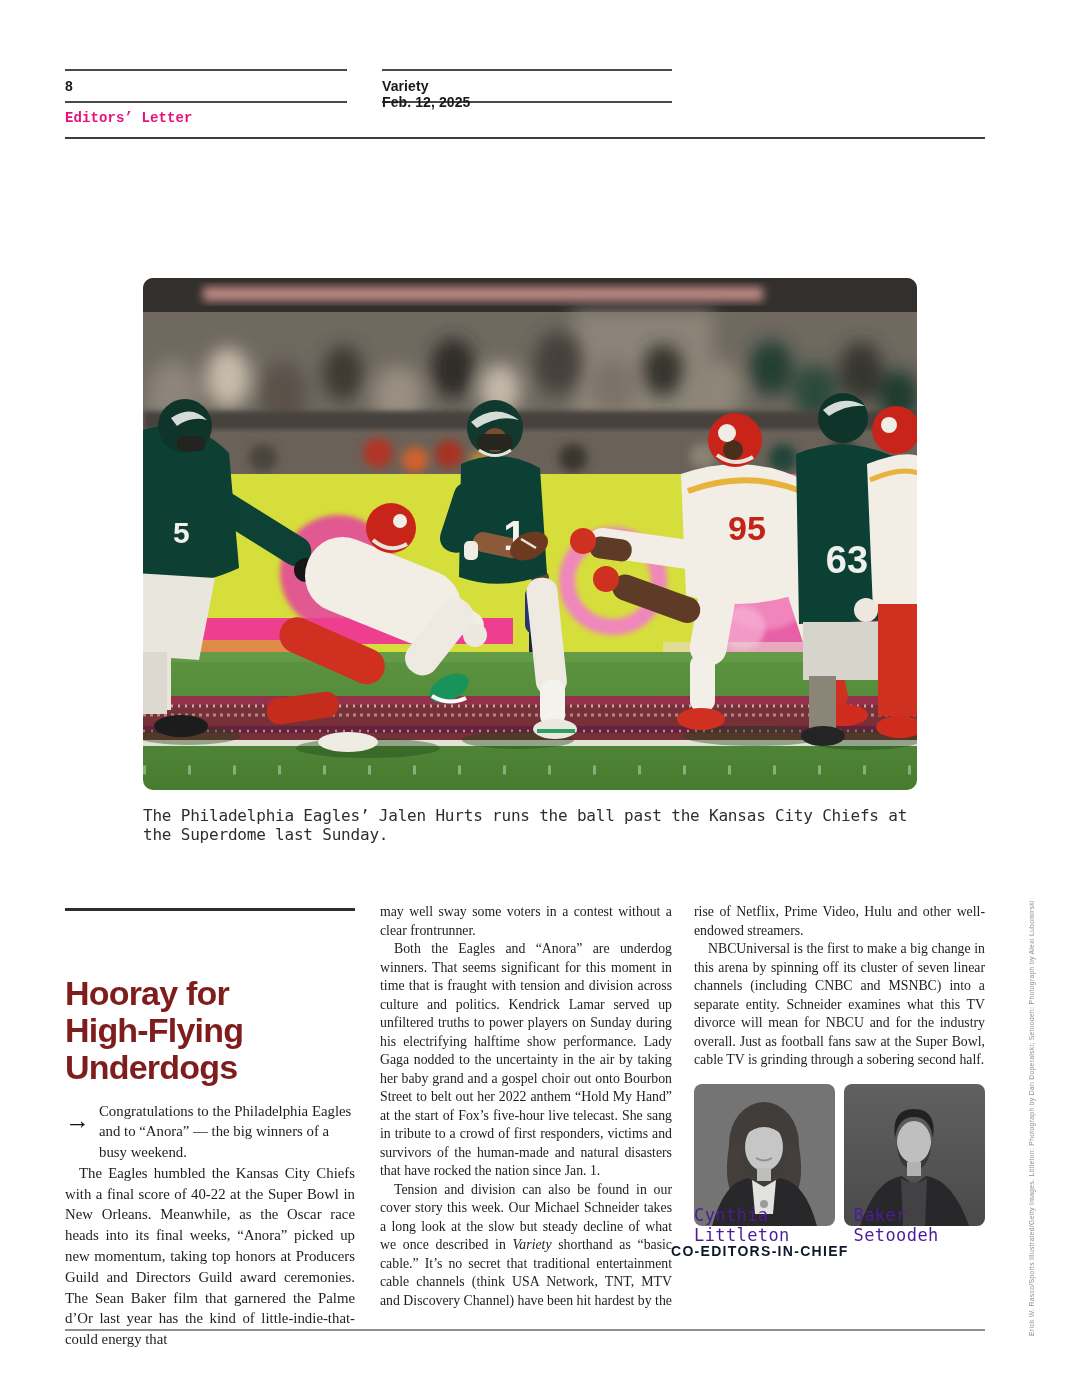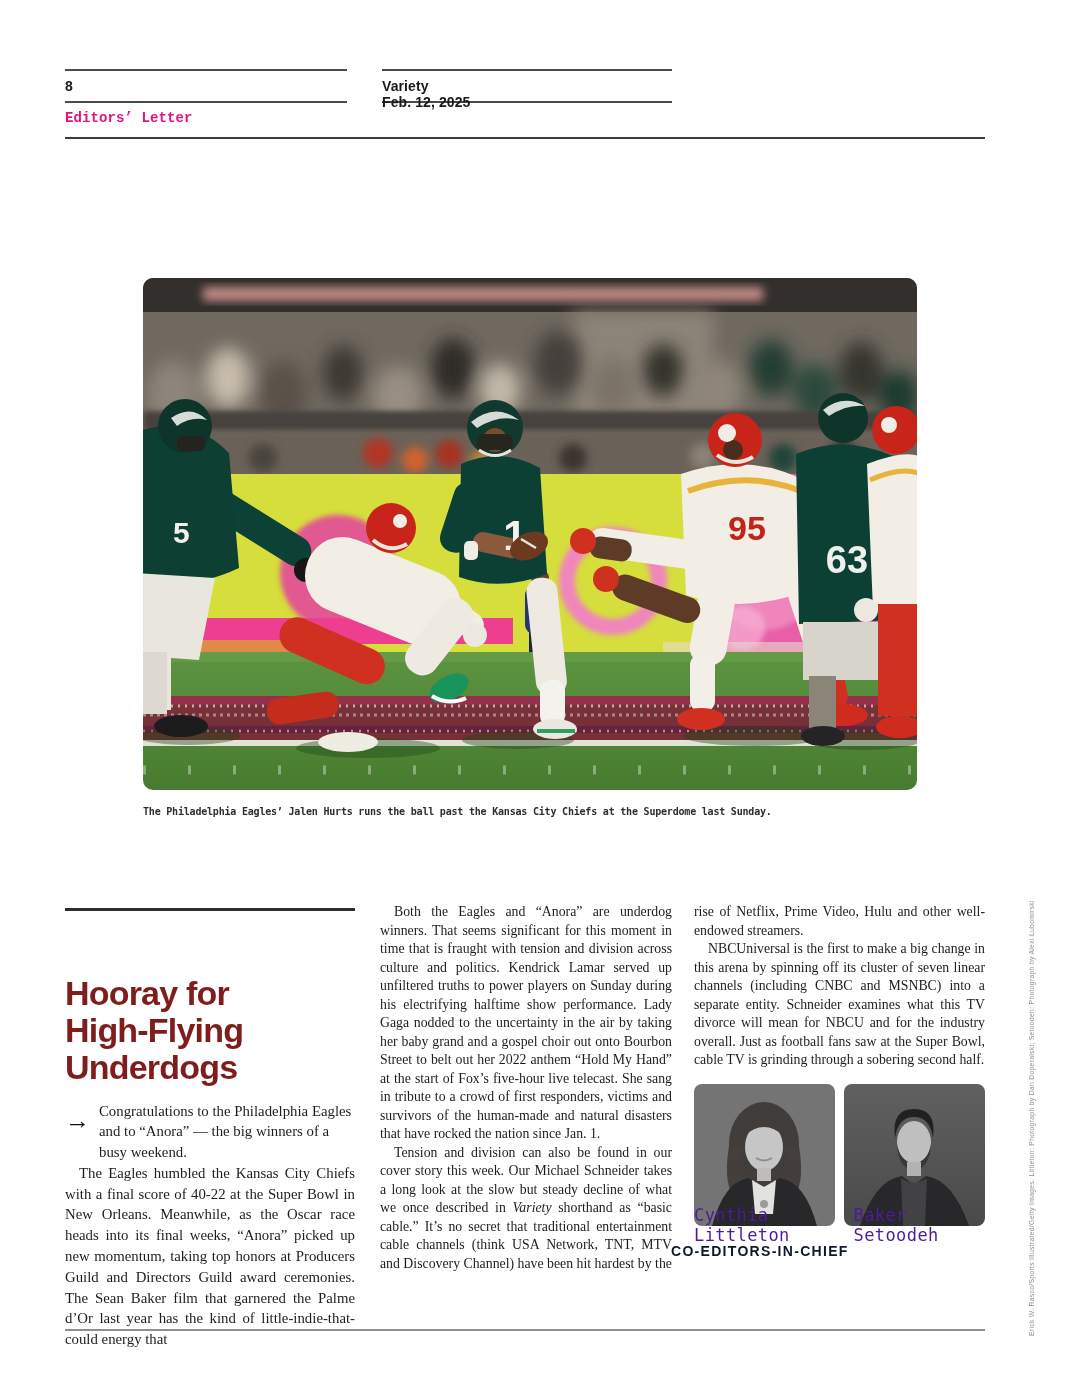--- a/index.html
+++ b/index.html
@@ -11,21 +11,21 @@
   .hrule.colrule { background:#2e2e2e; height:2.5px; }
   .hrule.bottom { background:#8f8f8f; height:2px; }
 
   .hdr-label { position:absolute; font-size:14px; font-weight:700; color:#1a1a1a; letter-spacing:0.1px; }
   .hdr-label.pink { color:#e5127d; }
 
   .photo-wrap { position:absolute; left:143px; top:278px; width:774px; height:512px; border-radius:10px; overflow:hidden; }
   .photo-wrap svg { display:block; width:774px; height:512px; }
 
   .caption { position:absolute; left:143px; top:806px; width:774px;
-             font-family:"DejaVu Sans Mono", monospace; font-size:10px; letter-spacing:-0.2px; color:#2e2e2e;font-weight:bold; }
+             font-family:"DejaVu Sans Mono", monospace; font-size:16px; letter-spacing:-0.2px; color:#2e2e2e; }
 
   .col { position:absolute; width:290px; color:#1d1d1d; }
   .col p { font-family:"Liberation Serif", serif; text-align:justify; hyphens:auto; }
   .col-left  { left:65px;  top:908px; }
   .col-mid   { left:380px; top:903px; width:292px; }
   .col-right { left:694px; top:903px; width:291px; }
 
   .col-mid p, .col-right p { font-size:13.8px; line-height:18.5px; }
   .col-left p { font-size:14.8px; line-height:20.8px; }
   p.ind { text-indent:14px; }
@@ -260,20 +260,21 @@
       <span>High-Flying</span><br>
       <span>Underdogs</span></h1>
     <div class="lead">
       <span class="lead-arrow">→</span>
       <p>Congratulations to the Philadelphia Eagles and to “Anora” — the big winners of a busy weekend.</p>
     </div>
     <p class="ind">The Eagles humbled the Kansas City Chiefs with a final score of 40-22 at the Super Bowl in New Orleans. Meanwhile, as the Oscar race heads into its final weeks, “Anora” picked up new momentum, taking top honors at Producers Guild and Directors Guild award ceremonies. The Sean Baker film that garnered the Palme d’Or last year has the kind of little-indie-that-could energy that</p>
   </div>
 
   <div class="col col-mid">
+    <p>may well sway some voters in a contest without a clear frontrunner.</p>
     <p class="ind">Both the Eagles and “Anora” are underdog winners. That seems significant for this moment in time that is fraught with tension and division across culture and politics. Kendrick Lamar served up unfiltered truths to power players on Sunday during his electrifying halftime show performance. Lady Gaga nodded to the uncertainty in the air by taking her baby grand and a gospel choir out onto Bourbon Street to belt out her 2022 anthem “Hold My Hand” at the start of Fox’s five-hour live telecast. She sang in tribute to a crowd of first responders, victims and survivors of the human-made and natural disasters that have rocked the nation since Jan. 1.</p>
     <p class="ind"><span>Tension and division can also be found in our cover story this week. Our Michael Schneider takes a long look at the slow but steady decline of what we once described in </span><span class="ital">Variety</span><span> shorthand as “basic cable.” It’s no secret that traditional entertainment cable channels (think USA Network, TNT, MTV and Discovery Channel) have been hit hardest by the</span></p>
   </div>
 
   <div class="col col-right">
     <p>rise of Netflix, Prime Video, Hulu and other well-endowed streamers.</p>
     <p class="ind">NBCUniversal is the first to make a big change in this arena by spinning off its cluster of seven linear channels (including CNBC and MSNBC) into a separate entity. Schneider examines what this TV divorce will mean for NBCU and for the industry overall. Just as football fans saw at the Super Bowl, cable TV is grinding through a sobering second half.</p>
   </div>
 
   <div class="portraits">

